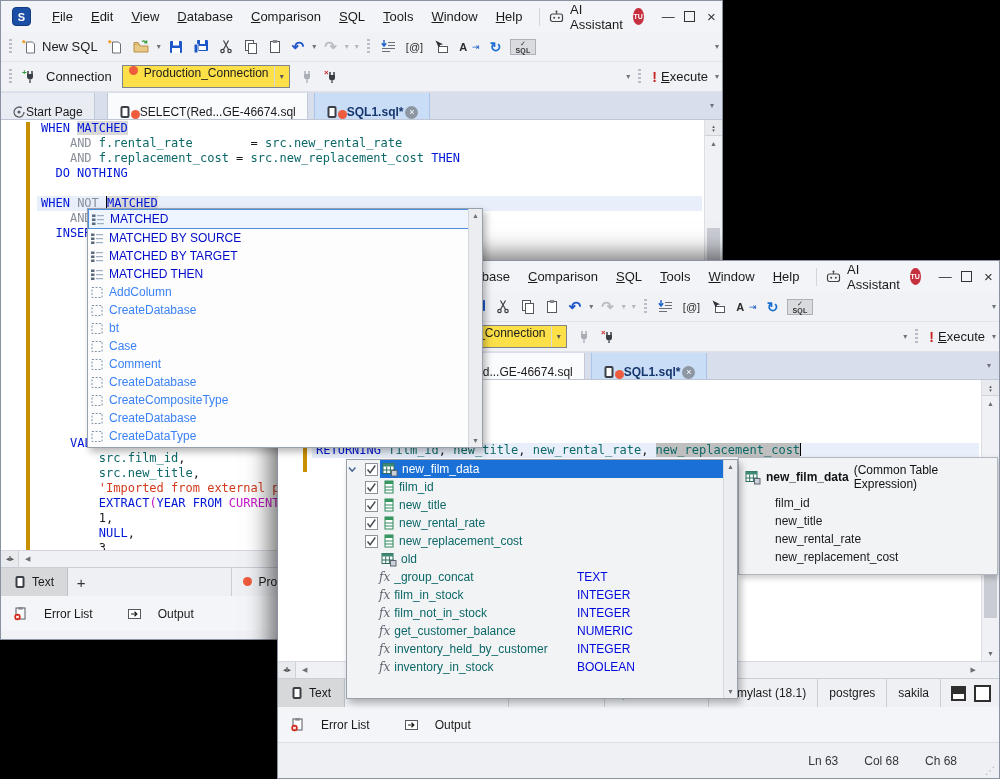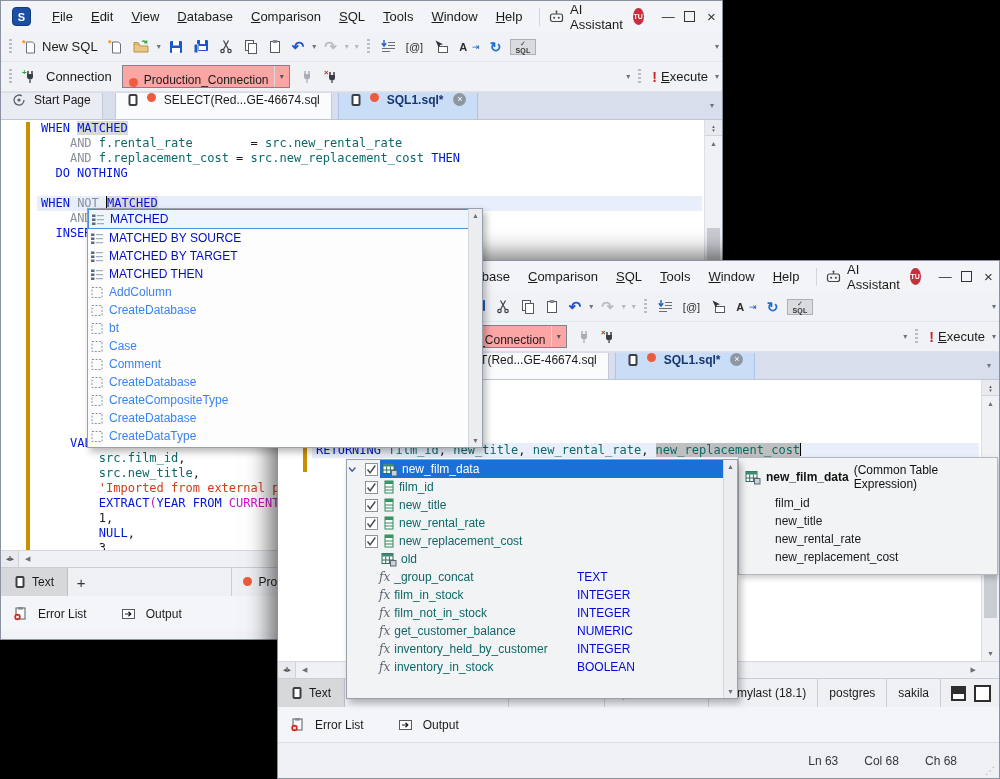--- a/index.html
+++ b/index.html
@@ -41,34 +41,34 @@
   .ddow.dis{color:#b3b7bf}
   .arrow-gl{font-size:15px;font-weight:bold;line-height:14px}
   .undo-gl{color:#2157c8}.redo-gl{color:#b9bcc3}.refresh-gl{color:#1a6fd0;font-size:14px}
   .at-gl{font-size:11px;color:#2b2b2b;letter-spacing:0}
   .spell-gl{font-size:11px;font-weight:bold;color:#2b2b2b}
   .spell-arrow{font-size:9px;color:#1f62c8}
   .sqlbtn{display:flex;flex-direction:column;align-items:center;background:#d9dbdf;
           border:1px solid #acb0b8;padding:0 4px;line-height:1;margin-left:4px}
   .sqlbtn .chk{font-size:7px;color:#333}
   .sqlbtn .sqltxt{font-size:7px;font-weight:bold;color:#333;letter-spacing:.3px}
-  .combo{display:flex;align-items:flex-end;background:#fca5a5;border:1px solid #7e838c;height:21px;
+  .combo{display:flex;align-items:flex-start;background:#fde047;border:1px solid #7e838c;height:21px;
          width:160px;margin:0 4px;padding-left:6px;font-size:12px;color:#1b1b1b}
   .combo .dd{margin-left:auto;border-left:1px solid #d8dade;height:100%;display:flex;
              align-items:center;padding:0 5px;font-size:8px;color:#555}
   .dot{width:9px;height:9px;border-radius:50%;background:#ee5b3d;display:inline-block;flex:0 0 9px}
   .conn-label{font-size:13px;color:#1b1b1b;margin:0 6px 0 4px}
   .exec-bang{color:#c8231e;font-weight:bold;font-size:14px;margin:0 4px 0 6px}
   .exec-label{font-size:13px;color:#1b1b1b;margin-right:4px}
   .exec-label::first-letter{text-decoration:underline}
 
   
   .tabstrip{height:27px;flex:0 0 27px;display:flex;align-items:flex-end;background:#d8deec;
             border-bottom:1px solid #bfc6d6}
-  .tab{height:26px;display:flex;align-items:flex-start;gap:8px;padding:0 11px;font-size:12px;
+  .tab{height:26px;display:flex;align-items:flex-end;gap:0;padding:0 11px;font-size:12px;
        color:#1b1b1b;border-right:1px solid #c3c9d7;background:#e9ecf3}
   .tab.tab-sel{background:#fafbfd;margin-left:12px;border-left:1px solid #c3c9d7}
   .tab.active{background:#c9ddf6;margin-left:6px;border-left:1px solid #a9c4e6;
               border-right:1px solid #a9c4e6;color:#16366e;font-weight:bold}
   .tab-close{width:13px;height:13px;border-radius:50%;background:#8d97a4;color:#fff;font-size:9px;
              line-height:13px;text-align:center;font-weight:normal;margin-left:2px}
   .strip-dd{margin-left:auto;align-self:center;font-size:8px;color:#6d727b;padding:0 8px}
 
   
   .editor{flex:1 1 auto;background:#fff;position:relative;overflow:hidden}
@@ -144,21 +144,21 @@
   .segs{margin-left:auto;display:flex;align-items:center;height:100%}
   .seg{display:flex;align-items:center;gap:6px;padding:0 11px;height:100%;font-size:12px;
        color:#1b1b1b;border-left:1px solid #c9cdd6}
   .pane-ics{display:flex;align-items:center;gap:8px;padding:0 8px 0 10px;height:100%;
             border-left:1px solid #c9cdd6}
   .pic1{width:15px;height:15px;background:#2e2e2e;position:relative;display:inline-block}
   .pic1::after{content:"";position:absolute;left:2px;right:2px;bottom:2px;height:5px;background:#fff}
   .pic2{width:13px;height:13px;border:2px solid #2e2e2e;display:inline-block;background:#fff}
   .panelbar{height:35px;flex:0 0 35px;background:#f4f5f8;display:flex;align-items:center;
             gap:34px;padding-left:12px}
-  .pitem{display:flex;align-items:center;gap:10px;font-size:12px;color:#1b1b1b}
+  .pitem{display:flex;align-items:center;gap:16px;font-size:12px;color:#1b1b1b}
   .bottomfill{height:8px;flex:0 0 8px;background:#f1f2f6}
   .statusbar{height:35px;flex:0 0 35px;background:#eef0f3;border-top:1px solid #dcdee4;
              display:flex;align-items:center;justify-content:flex-end;gap:26px;font-size:12px;
              color:#33373d;padding-right:42px;position:relative}
   .sgrip{position:absolute;right:4px;bottom:2px;font-size:10px;color:#a9adb5}
   svg{display:block}
 </style>
 </head>
 <body>
 

